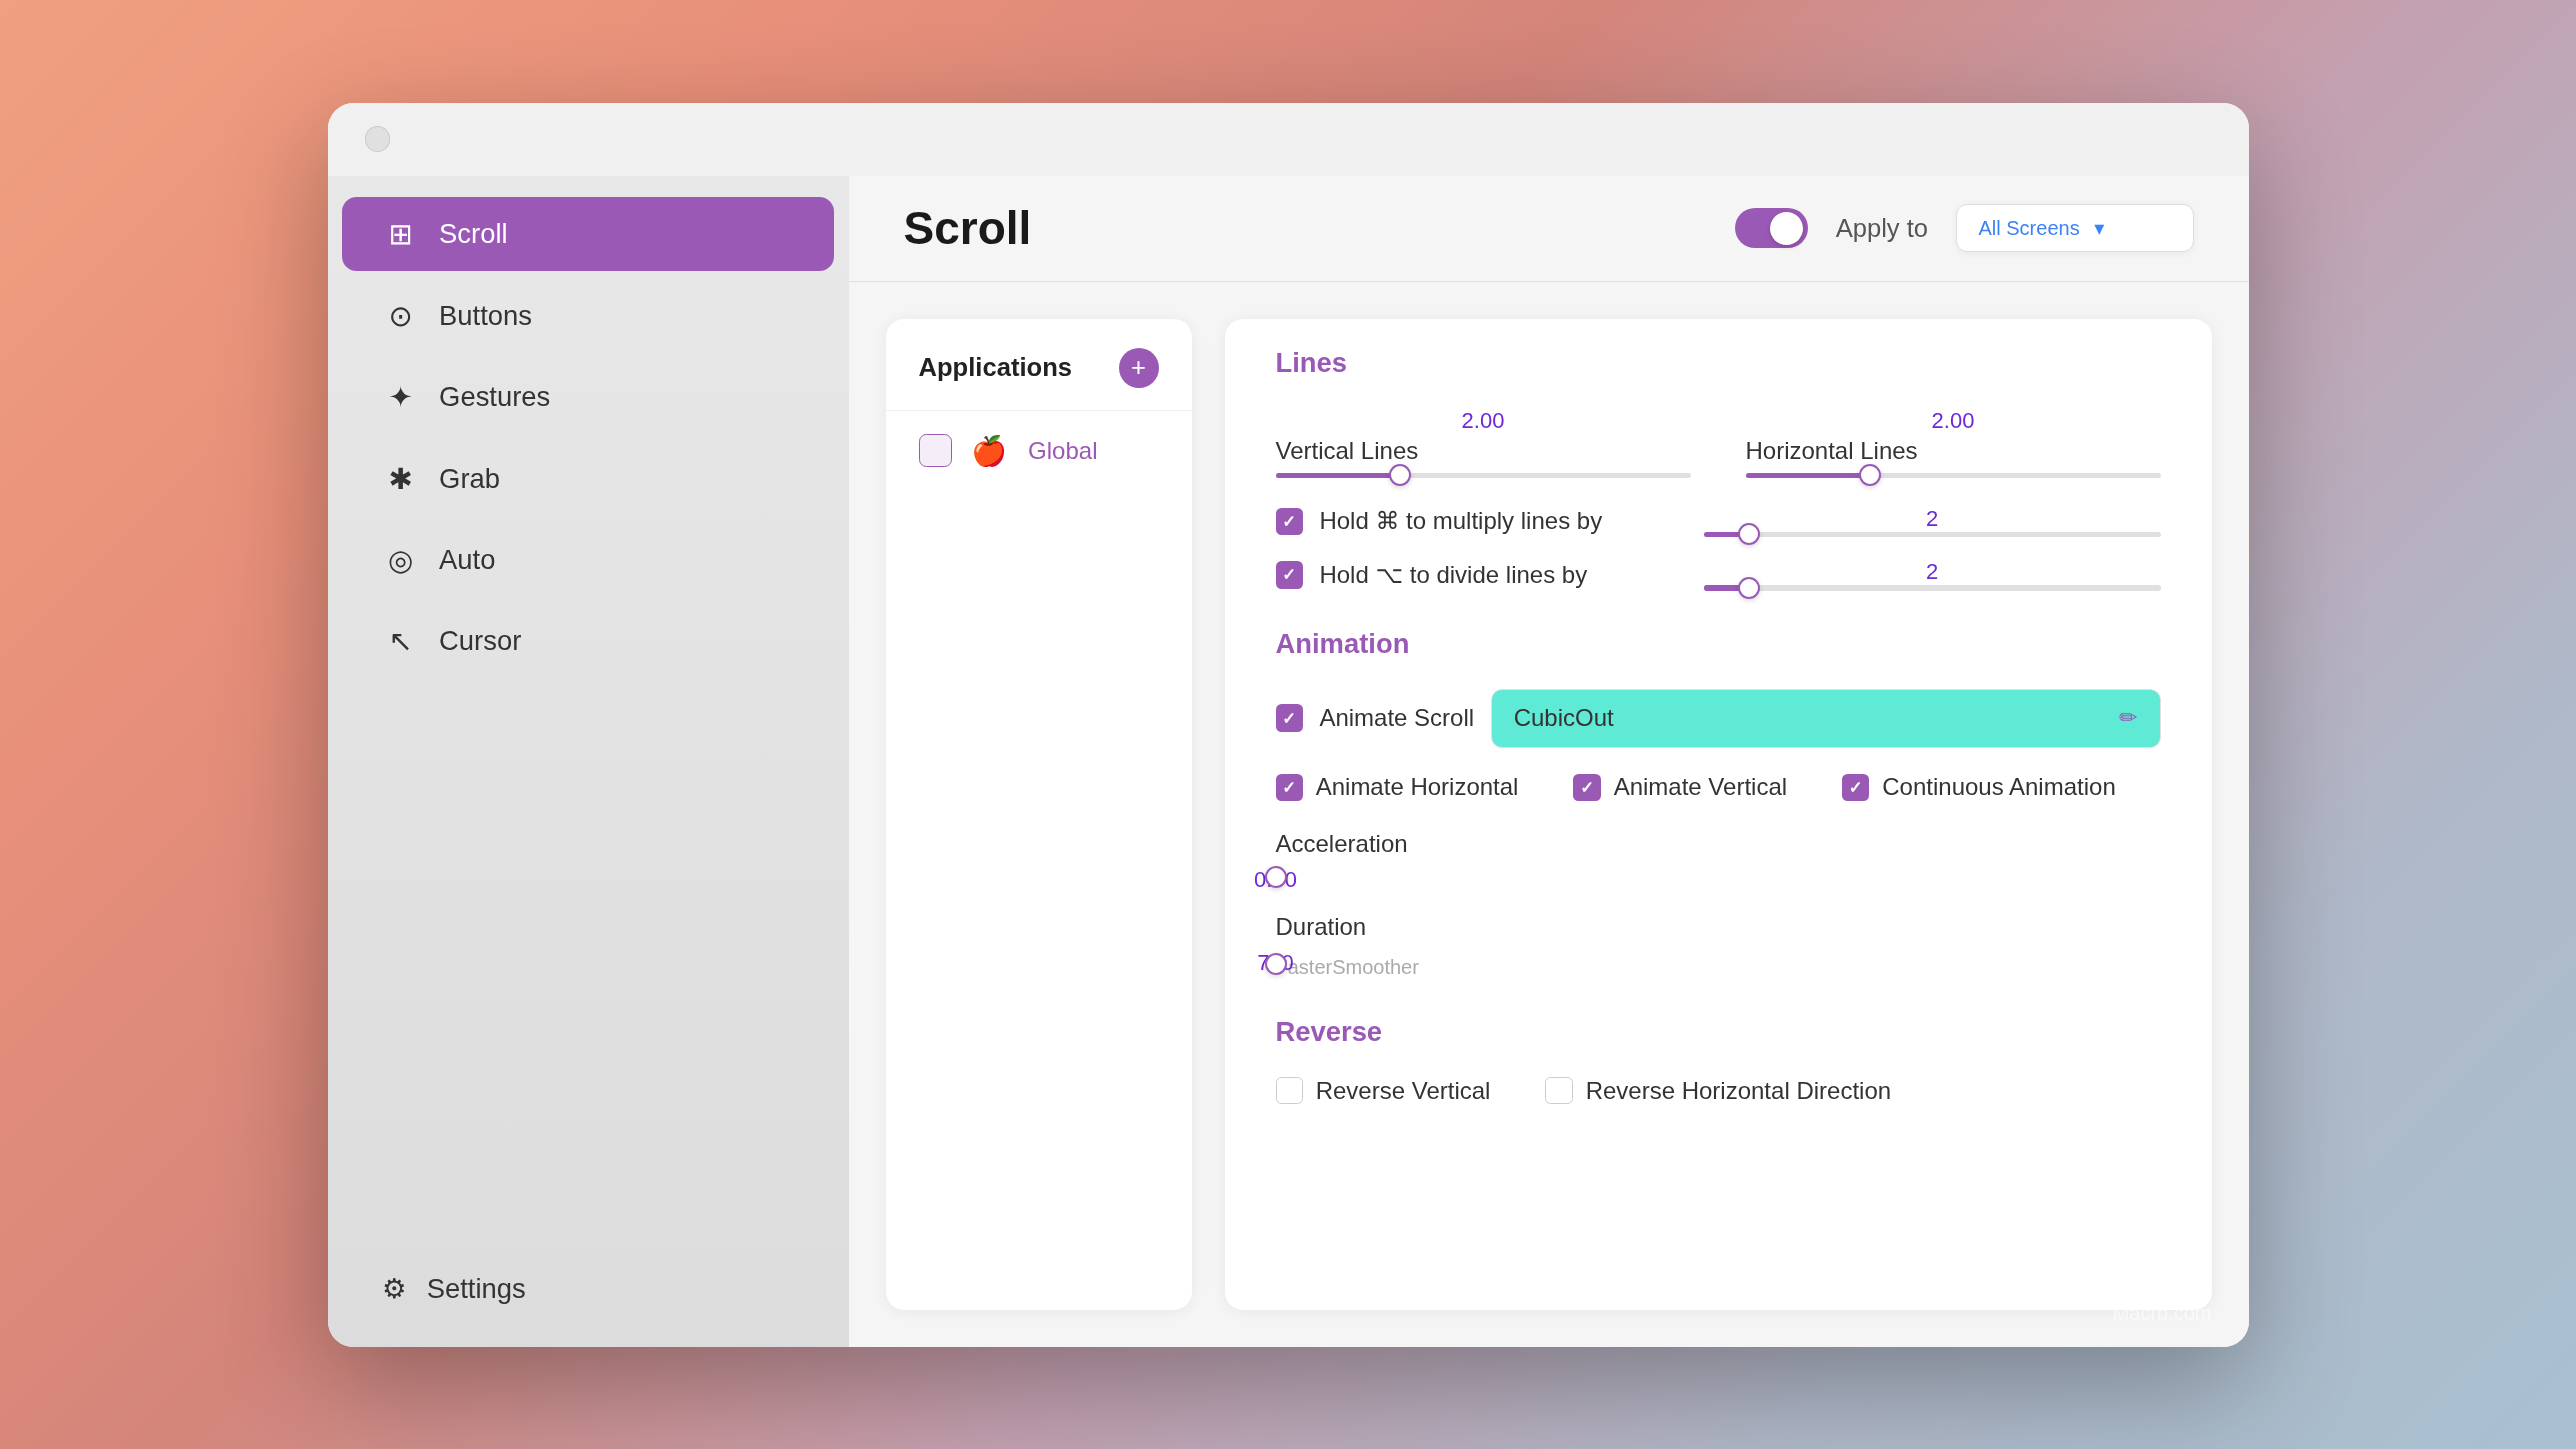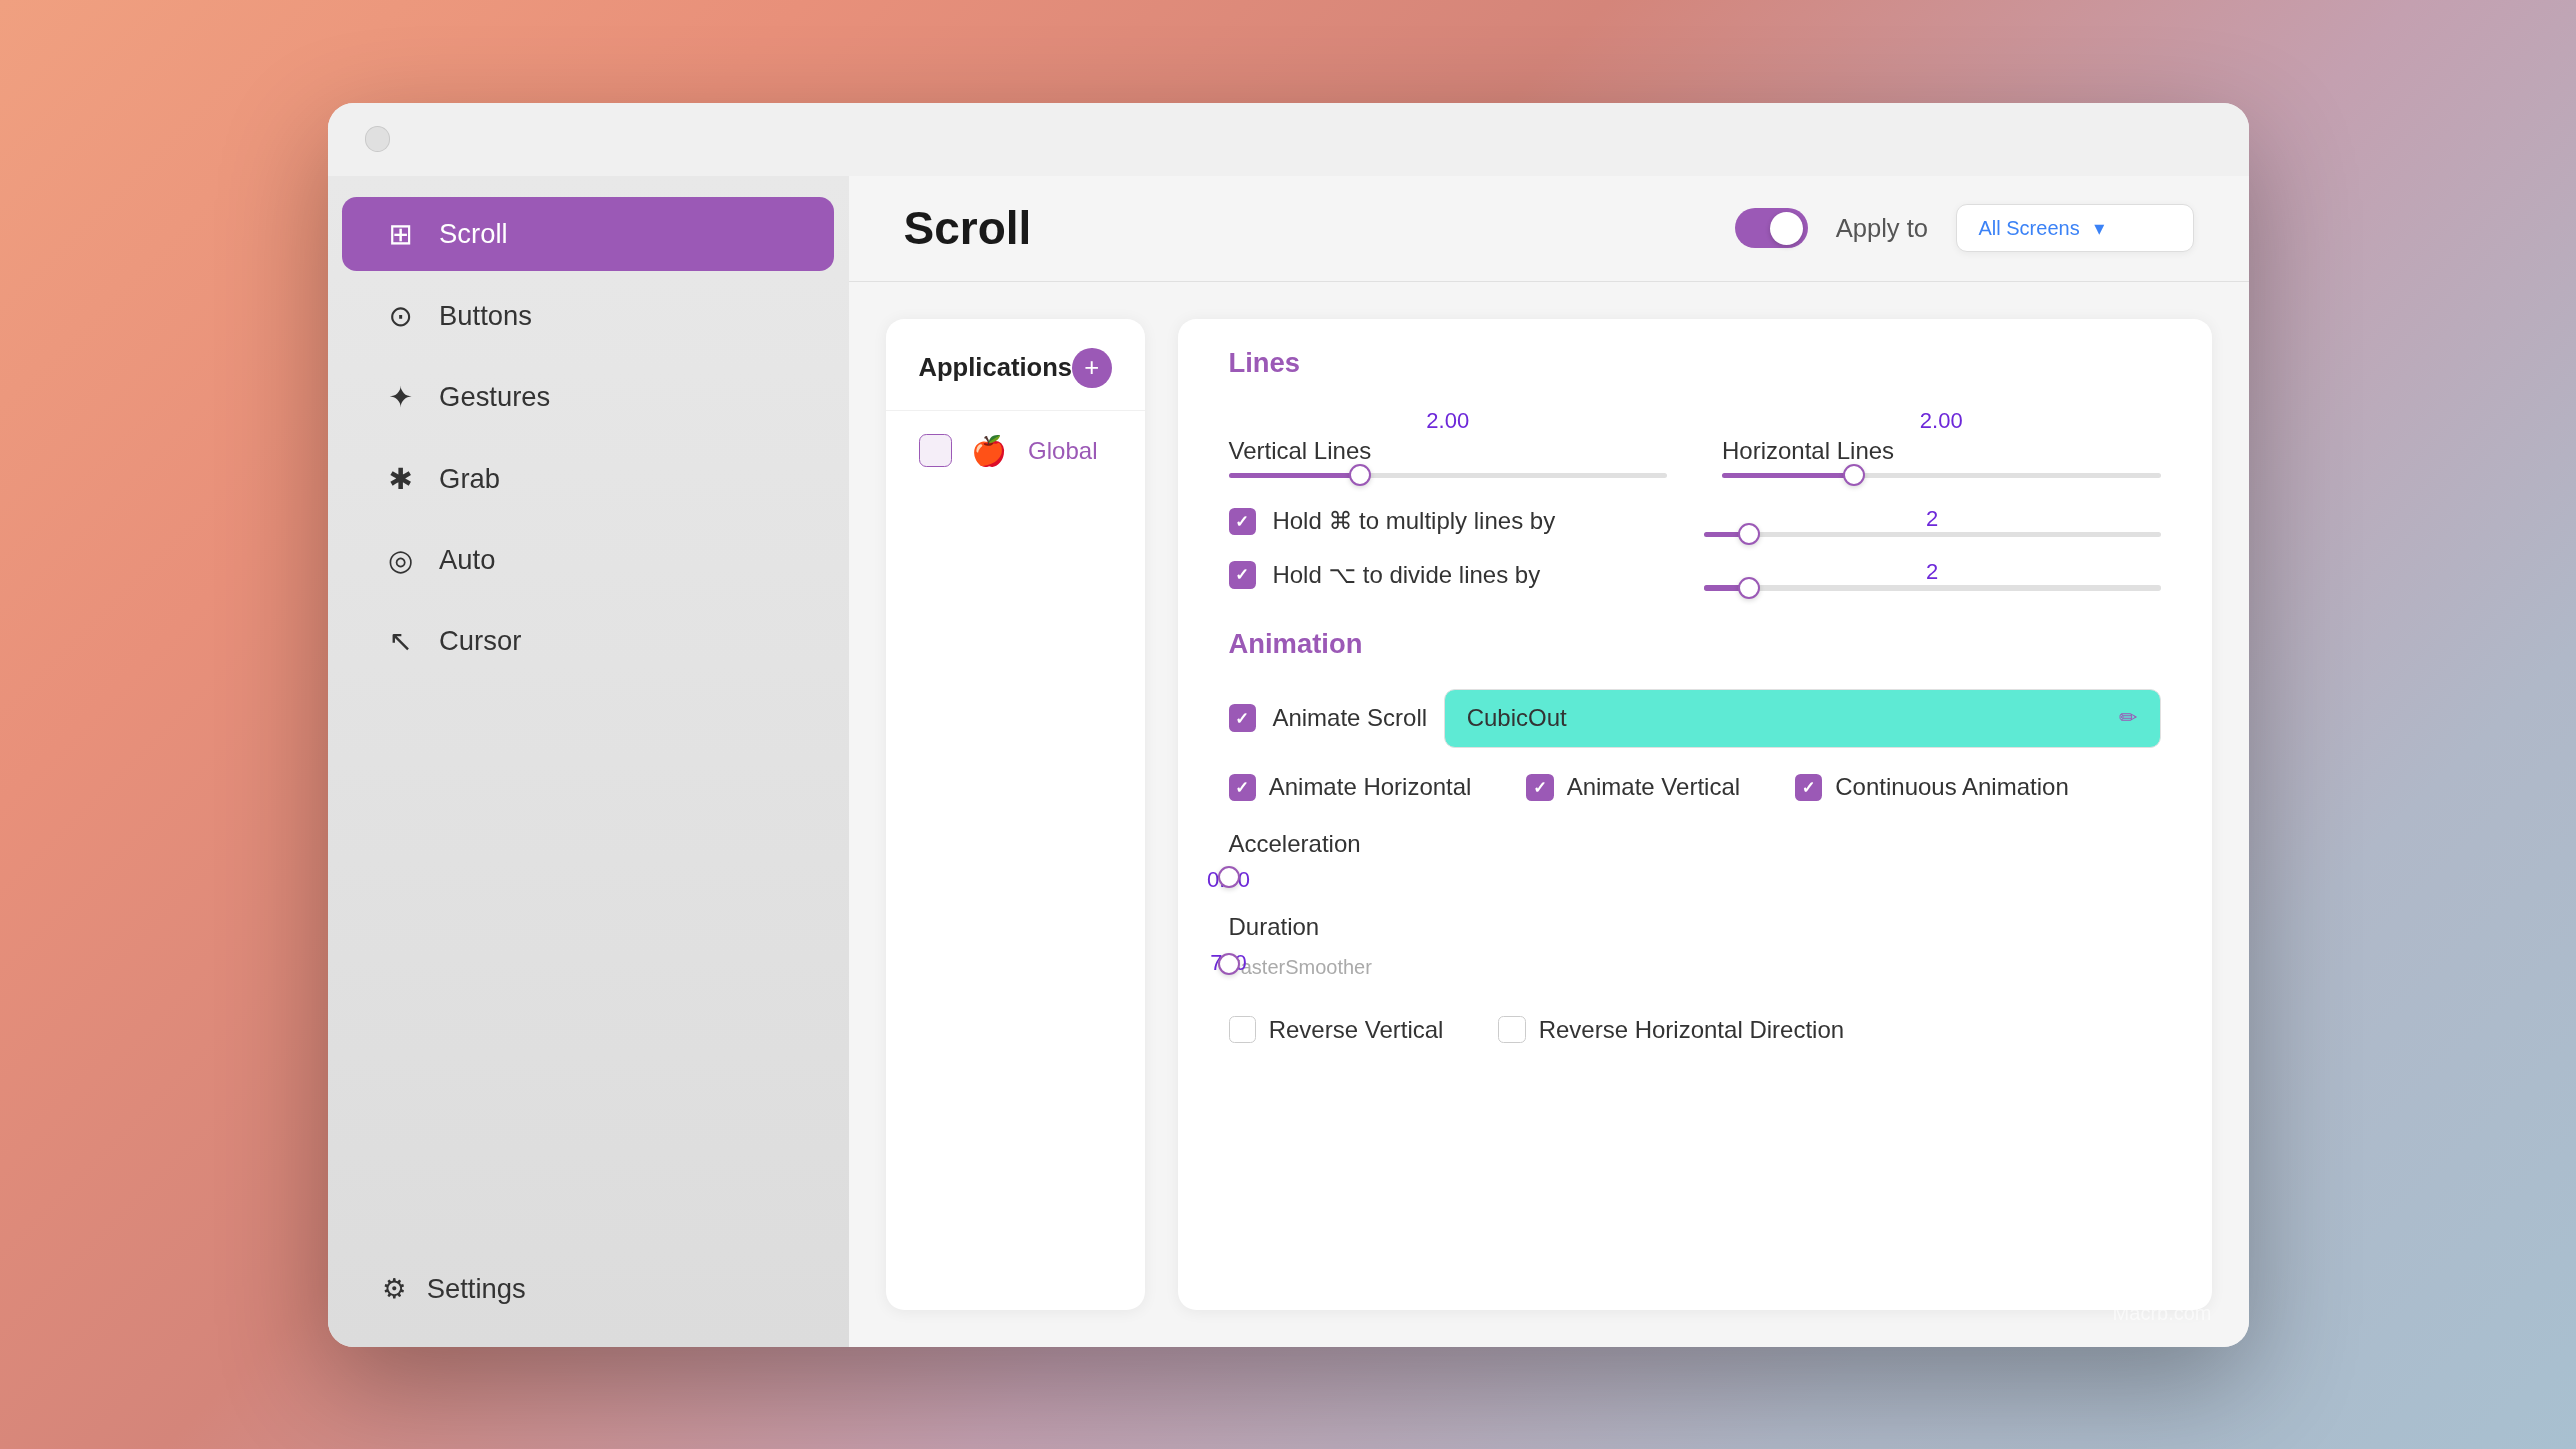--- a/index.html
+++ b/index.html
@@ -160,21 +160,21 @@
       overflow: hidden;
     }
     
     .panel {
       background: white;
       border-radius: 18.3px;
       box-shadow: 0 1.8px 14.6px rgba(0,0,0,0.06);
       overflow: hidden;
     }
     .apps-panel {
-      width: 259px;
+      width: 306px;
       flex-shrink: 0;
       text-align: right;
     }
     .apps-header {
       display: flex;
       align-items: center;
       justify-content: space-between;
       padding: 29px 33px 22px;
       border-bottom: 0.9px solid #f0f0f0;
     }
@@ -601,20 +601,21 @@
                 </div>
                 <div class="duration-labels">
                   <span class="duration-label-text">Faster</span>
                   <span class="duration-label-text">Smoother</span>
                 </div>
               </div>
             </div>
           </div>
 
           <div class="reverse-section">
+            <div class="section-title">Reverse</div>
             <div class="reverse-row">
               <div style="display:flex;align-items:center;gap:12.8px;">
                 <div class="checkbox-empty"></div>
                 <span class="checkbox-text">Reverse Vertical</span>
               </div>
               <div style="display:flex;align-items:center;gap:12.8px;">
                 <div class="checkbox-empty"></div>
                 <span class="checkbox-text">Reverse Horizontal Direction</span>
               </div>
             </div>

